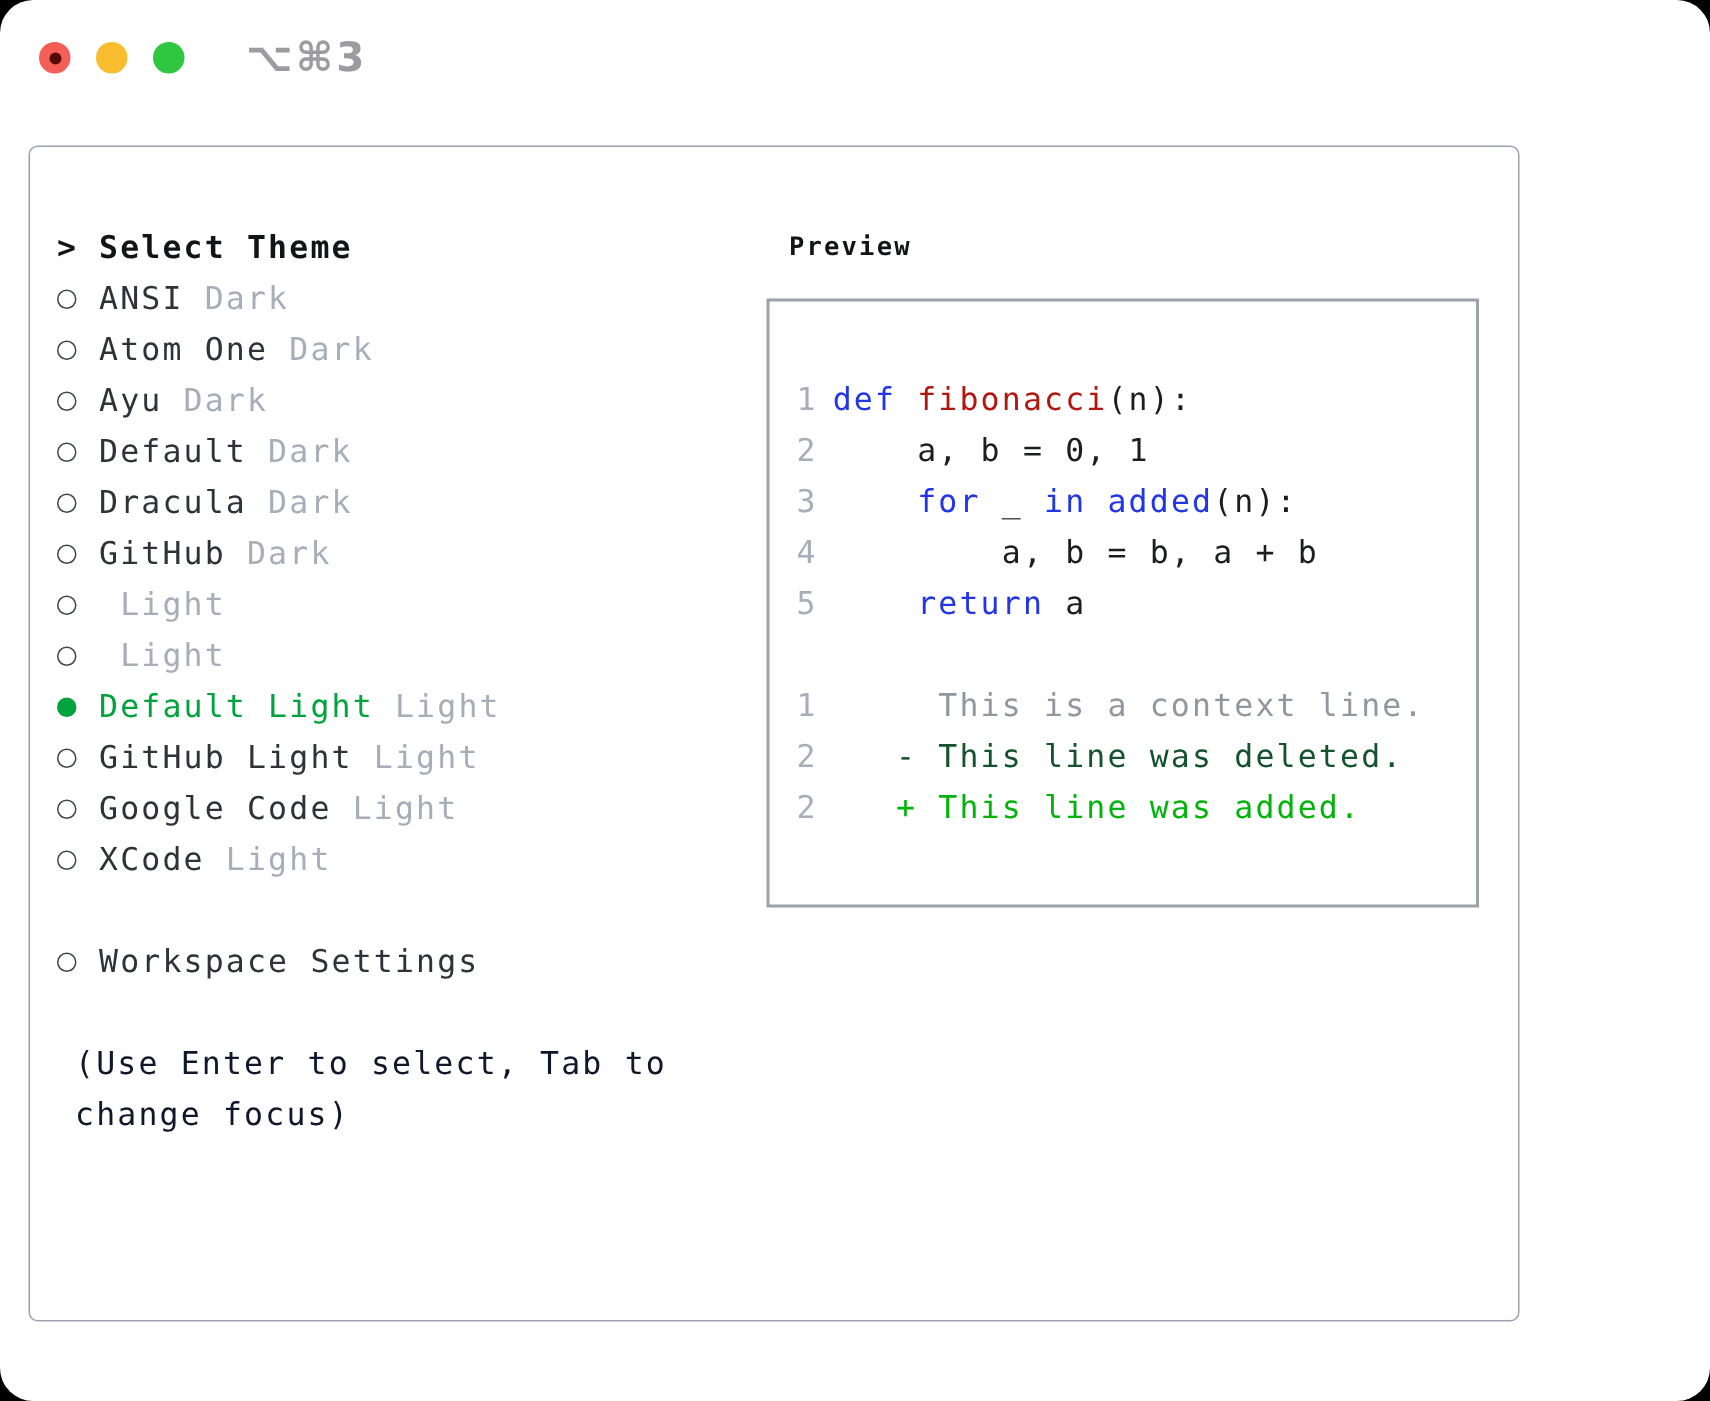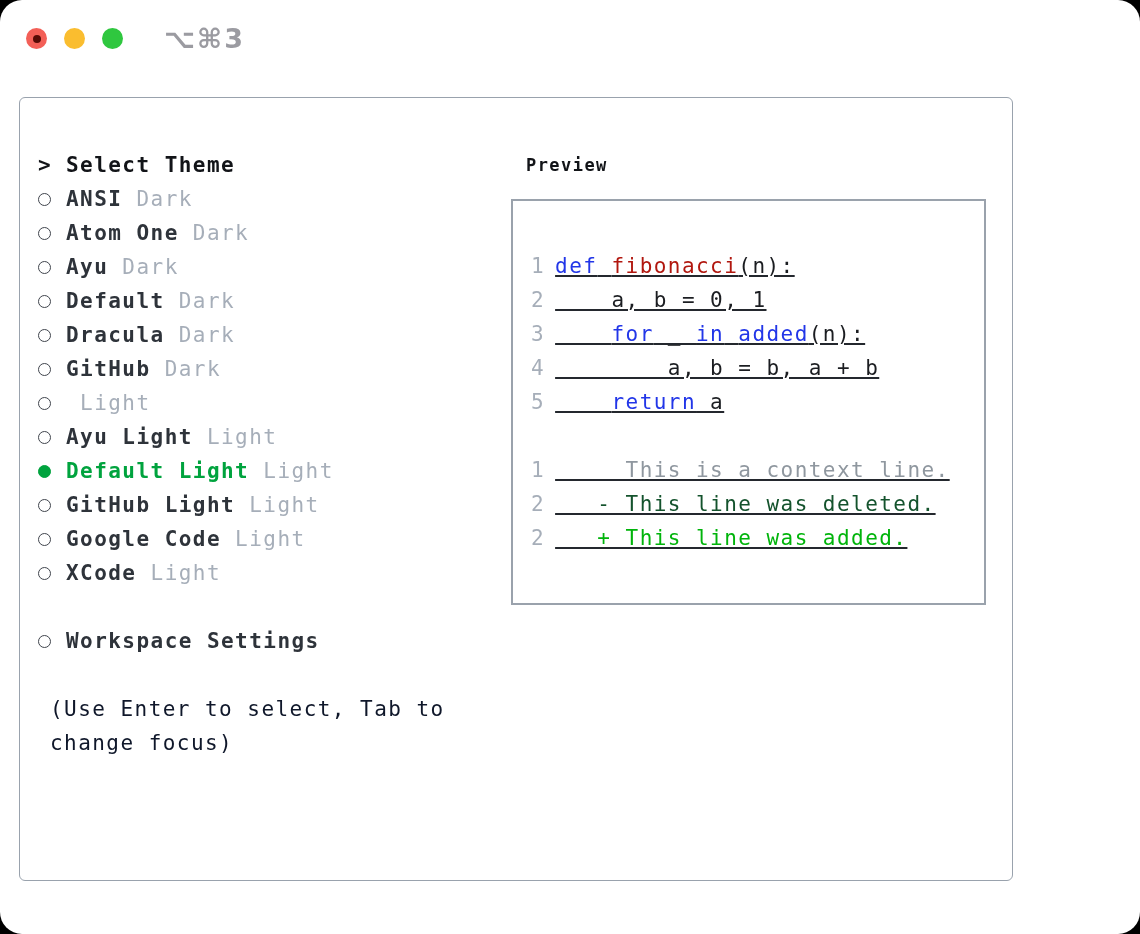--- a/index.html
+++ b/index.html
@@ -40,37 +40,37 @@
   .left-col { position:absolute; left:18px; top:50px; width:440px; }
   .row { height:34px; display:flex; align-items:center; white-space:pre; }
   .icon-cell { width:28px; flex:0 0 28px; display:flex; align-items:center; }
   .cursor-glyph { font-weight:bold; color:#121418; }
   .list-header { font-weight:bold; color:#121418; }
   .radio {
     width:13px; height:13px; border-radius:50%;
     border:1.5px solid #40454d; background:transparent;
   }
   .radio.on { border-color:#00a33e; background:#00a33e; }
-  .t-name { color:#2e333a;font-weight:bold; }
+  .t-name { color:#2e333a; }
   .t-name.sel { color:#00a33e; }
   .t-var { color:#a6aeb9; }
   .apply-header { color:#17191d; }
   .hint { color:#0f172a; white-space:pre;margin-left:12px; }
 
   
   .preview-title {
     position:absolute; left:506px; top:50px; height:34px; line-height:34px;
     font-weight:bold; color:#121418; font-size:17px; letter-spacing:1.45px;
   }
   .preview-box {
     position:absolute; left:491px; top:101px; width:475px; height:406px;
     border:2px solid #9aa2ac; background:#fff;
   }
   .code-area { padding:48px 0 0 18px; }
-  .cl { height:34px; line-height:34px; white-space:pre; font-size:21px; letter-spacing:1.45px;text-decoration:underline; }
+  .cl { height:34px; line-height:34px; white-space:pre; font-size:21px; letter-spacing:1.45px; }
   .ln { display:inline-block; color:#a6aeb9; margin-right:10px; }
   .seg-pl  { color:#1b1d21; }
   .seg-kw  { color:#2236e8; }
   .seg-fn  { color:#b1170f; }
   .seg-ctx { color:#8f979f; }
   .seg-del { color:#14532d; }
   .seg-add { color:#00b40b;margin-top:40px; }
 </style>
 </head>
 <body>
@@ -93,21 +93,21 @@
       </div>
 
       <div id="theme-rows">
           <div class="row"><span class="icon-cell"><span class="radio"></span></span><span class="t-name">ANSI</span><span class="t-var"> Dark</span></div>
           <div class="row"><span class="icon-cell"><span class="radio"></span></span><span class="t-name">Atom One</span><span class="t-var"> Dark</span></div>
           <div class="row"><span class="icon-cell"><span class="radio"></span></span><span class="t-name">Ayu</span><span class="t-var"> Dark</span></div>
           <div class="row"><span class="icon-cell"><span class="radio"></span></span><span class="t-name">Default</span><span class="t-var"> Dark</span></div>
           <div class="row"><span class="icon-cell"><span class="radio"></span></span><span class="t-name">Dracula</span><span class="t-var"> Dark</span></div>
           <div class="row"><span class="icon-cell"><span class="radio"></span></span><span class="t-name">GitHub</span><span class="t-var"> Dark</span></div>
           <div class="row"><span class="icon-cell"><span class="radio"></span></span><span class="t-var"> Light</span></div>
-          <div class="row"><span class="icon-cell"><span class="radio"></span></span><span class="t-name">Ayu Light</span><span class="t-var"> Light</span></div>
+          <div class="row"><span class="icon-cell"><span class="radio"></span></span><span class="t-var"> Light</span></div>
           <div class="row"><span class="icon-cell"><span class="radio on"></span></span><span class="t-name sel">Default Light</span><span class="t-var"> Light</span></div>
           <div class="row"><span class="icon-cell"><span class="radio"></span></span><span class="t-name">GitHub Light</span><span class="t-var"> Light</span></div>
           <div class="row"><span class="icon-cell"><span class="radio"></span></span><span class="t-name">Google Code</span><span class="t-var"> Light</span></div>
           <div class="row"><span class="icon-cell"><span class="radio"></span></span><span class="t-name">XCode</span><span class="t-var"> Light</span></div>
         </div>
 
       <div class="row"></div>
 
 
       <div id="apply-rows">

